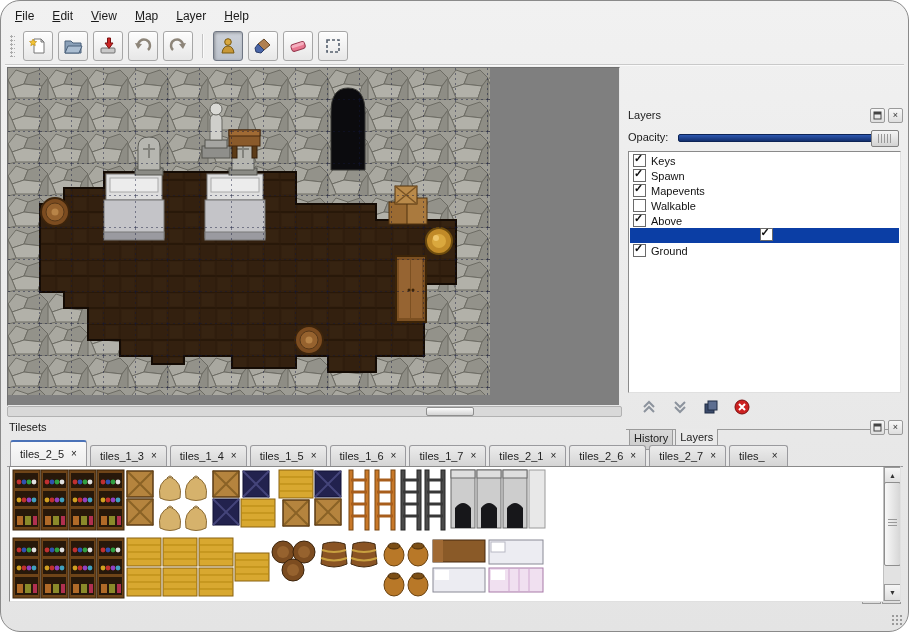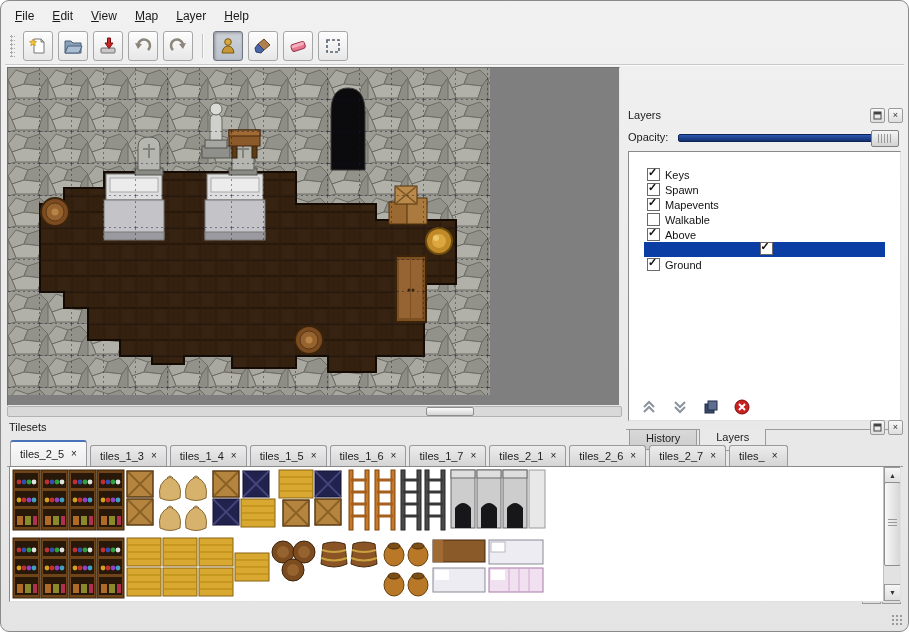--- a/index.html
+++ b/index.html
@@ -1,17 +1,17 @@
 <!DOCTYPE html>
 <html><head>
 <meta charset="utf-8">
 <style>
   html,body{margin:0;padding:0;background:#fff;}
   body{font-family:"Liberation Sans",sans-serif;color:#1a1a1a;}
-  #window{position:relative;width:907px;height:630px;border:1px solid #8a8a8a;border-radius:9px;
+  #window{position:relative;width:907px;height:630px;border:1px solid #8a8a8a;border-radius:20px;
           background:linear-gradient(#f1f1f1,#e4e4e4);overflow:hidden;}
 
   
   .menubar{position:absolute;left:6px;top:4px;right:6px;height:22px;display:flex;align-items:center;gap:2px;font-size:12px;}
   .menu-item{padding:3px 8px;border-radius:3px;cursor:default;}
   .menu-item u{text-decoration:underline;}
 
   
   .toolbar{position:absolute;left:6px;top:28px;right:6px;height:34px;display:flex;align-items:center;}
   .tb-handle{width:5px;height:22px;margin:0 8px 0 3px;
@@ -45,30 +45,30 @@
             display:flex;align-items:center;justify-content:center;}
   .opacity-row{position:absolute;left:2px;top:22px;right:4px;height:16px;display:flex;align-items:center;}
   .opacity-row .lbl{width:50px;}
   .slider{position:relative;flex:1;height:15px;}
   .slider .groove{position:absolute;left:0;right:2px;top:4px;height:6px;border-radius:2px;
                   background:linear-gradient(#2d57b0,#132f6d);border:1px solid #0d2456;}
   .slider .shandle{position:absolute;right:0;top:0;width:26px;height:15px;border:1px solid #7f7f7f;border-radius:2px;
                   background:linear-gradient(#f5f5f5,#d2d2d2);}
   .slider .shandle::after{content:"";position:absolute;left:6px;right:6px;top:3px;bottom:3px;
                   background:repeating-linear-gradient(90deg,#999 0 1px,transparent 1px 3px);}
-  .layer-list{position:absolute;left:2px;top:44px;right:2px;height:238px;background:#fff;padding:15px;overflow:hidden;
+  .layer-list{position:absolute;left:2px;top:44px;right:2px;height:238px;background:#fff;padding:1px;overflow:hidden;
               border:1px solid;border-color:#8a8a8a #e0e0e0 #e0e0e0 #8a8a8a;}
   .layer-row{height:15px;display:flex;align-items:center;gap:5px;padding-left:3px;color:#111;}
   .layer-row.selected{background:#0b3ea5;color:#fff;flex-direction:column;}
   .checkbox{position:relative;width:11px;height:11px;background:#fff;border:1px solid #6a6a6a;flex:none;}
   .checkbox.checked::after{content:"✓";position:absolute;left:0;top:-3px;font-size:11px;font-weight:bold;color:#111;}
   .layer-actions{position:absolute;left:2px;top:288px;right:2px;height:24px;display:flex;align-items:center;gap:13px;padding-left:12px;}
   .act-btn{width:18px;height:18px;display:flex;align-items:center;justify-content:center;}
   .dock-tabs{position:absolute;left:0;top:322px;right:0;height:24px;display:flex;padding-left:3px;border-top:1px solid #9a9a9a;}
-  .dock-tab{padding:2px 16px 0;height:17px;border:1px solid #9a9a9a;border-top:none;border-radius:0 0 4px 4px;
+  .dock-tab{padding:2px 4px 0;height:17px;border:1px solid #9a9a9a;border-top:none;border-radius:0 0 4px 4px;
             background:linear-gradient(#d9d9d9,#cccccc);margin-right:2px;color:#222;}
   .dock-tab.active{background:#e9e9e9;position:relative;top:-1px;height:19px;}
 
   
   .tilesets-panel{position:absolute;left:6px;top:418px;width:896px;height:186px;font-size:11px;}
   .ts-tabbar{position:absolute;left:0;top:20px;right:0;height:27px;display:flex;align-items:flex-end;
              padding-left:3px;border-bottom:1px solid #98989c;overflow:hidden;}
   .ts-tab{height:20px;display:flex;align-items:center;gap:7px;padding:0 9px;white-space:nowrap;color:#222;
           background:linear-gradient(#ececec,#d5d5d5);border:1px solid #9a9a9e;border-bottom:none;
           border-radius:3px 3px 0 0;margin-right:3px;flex:none;}

